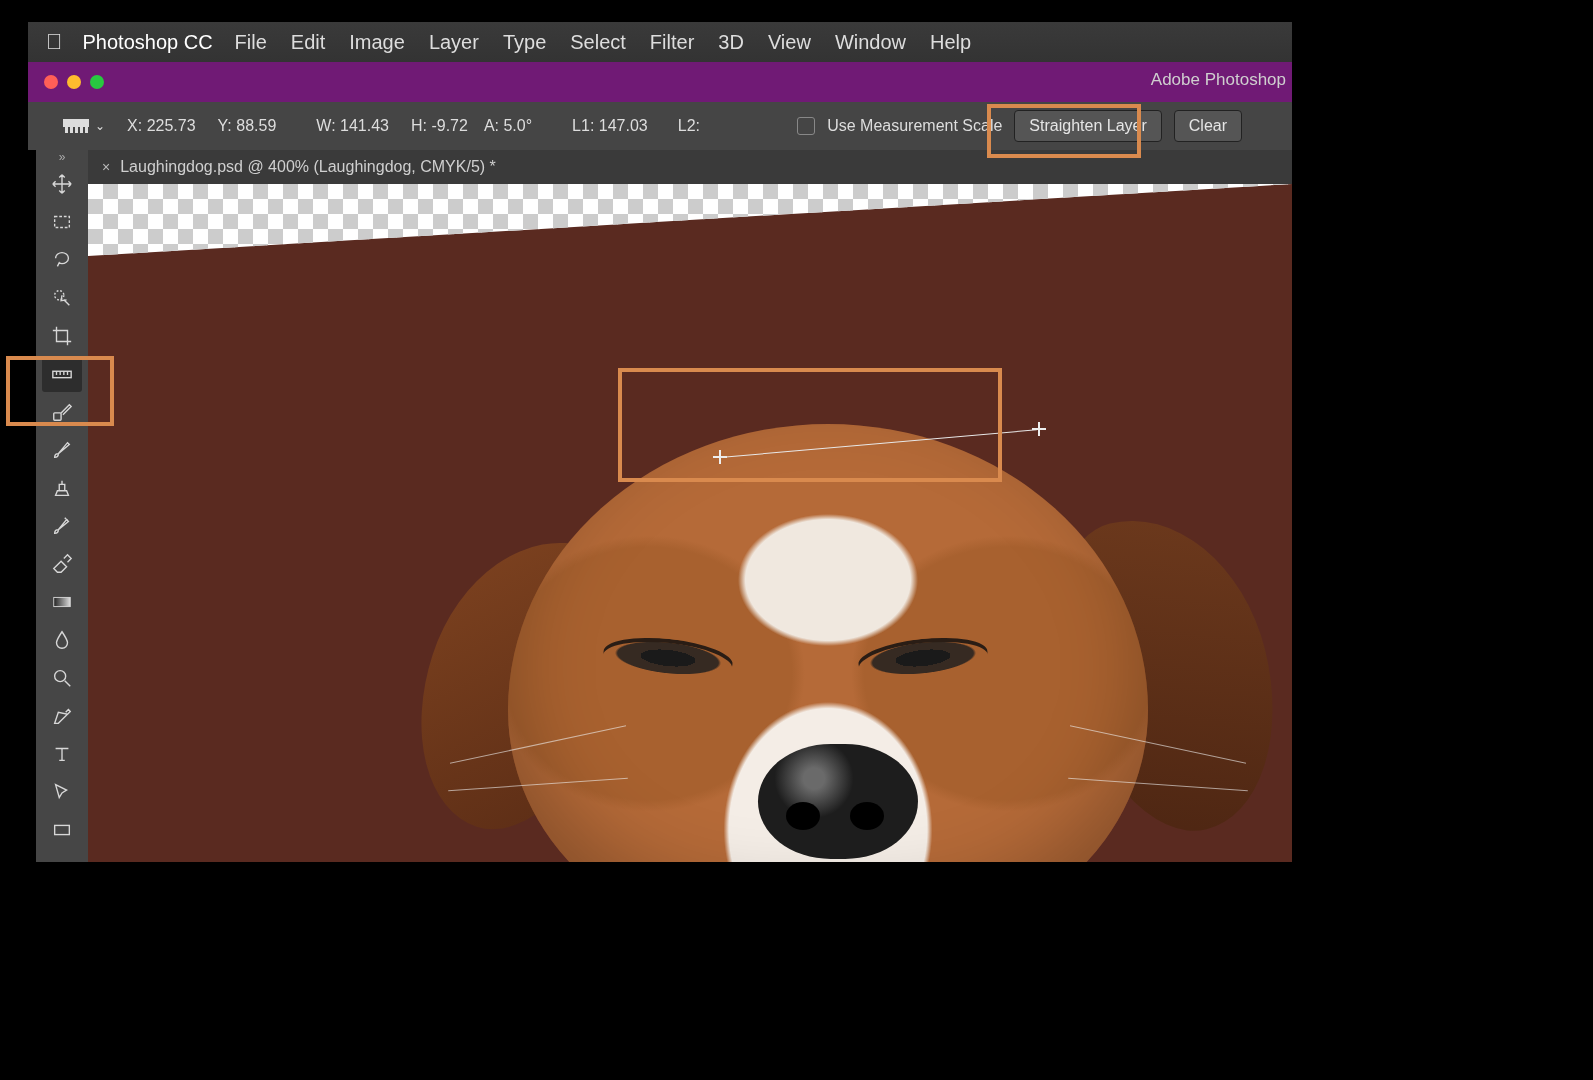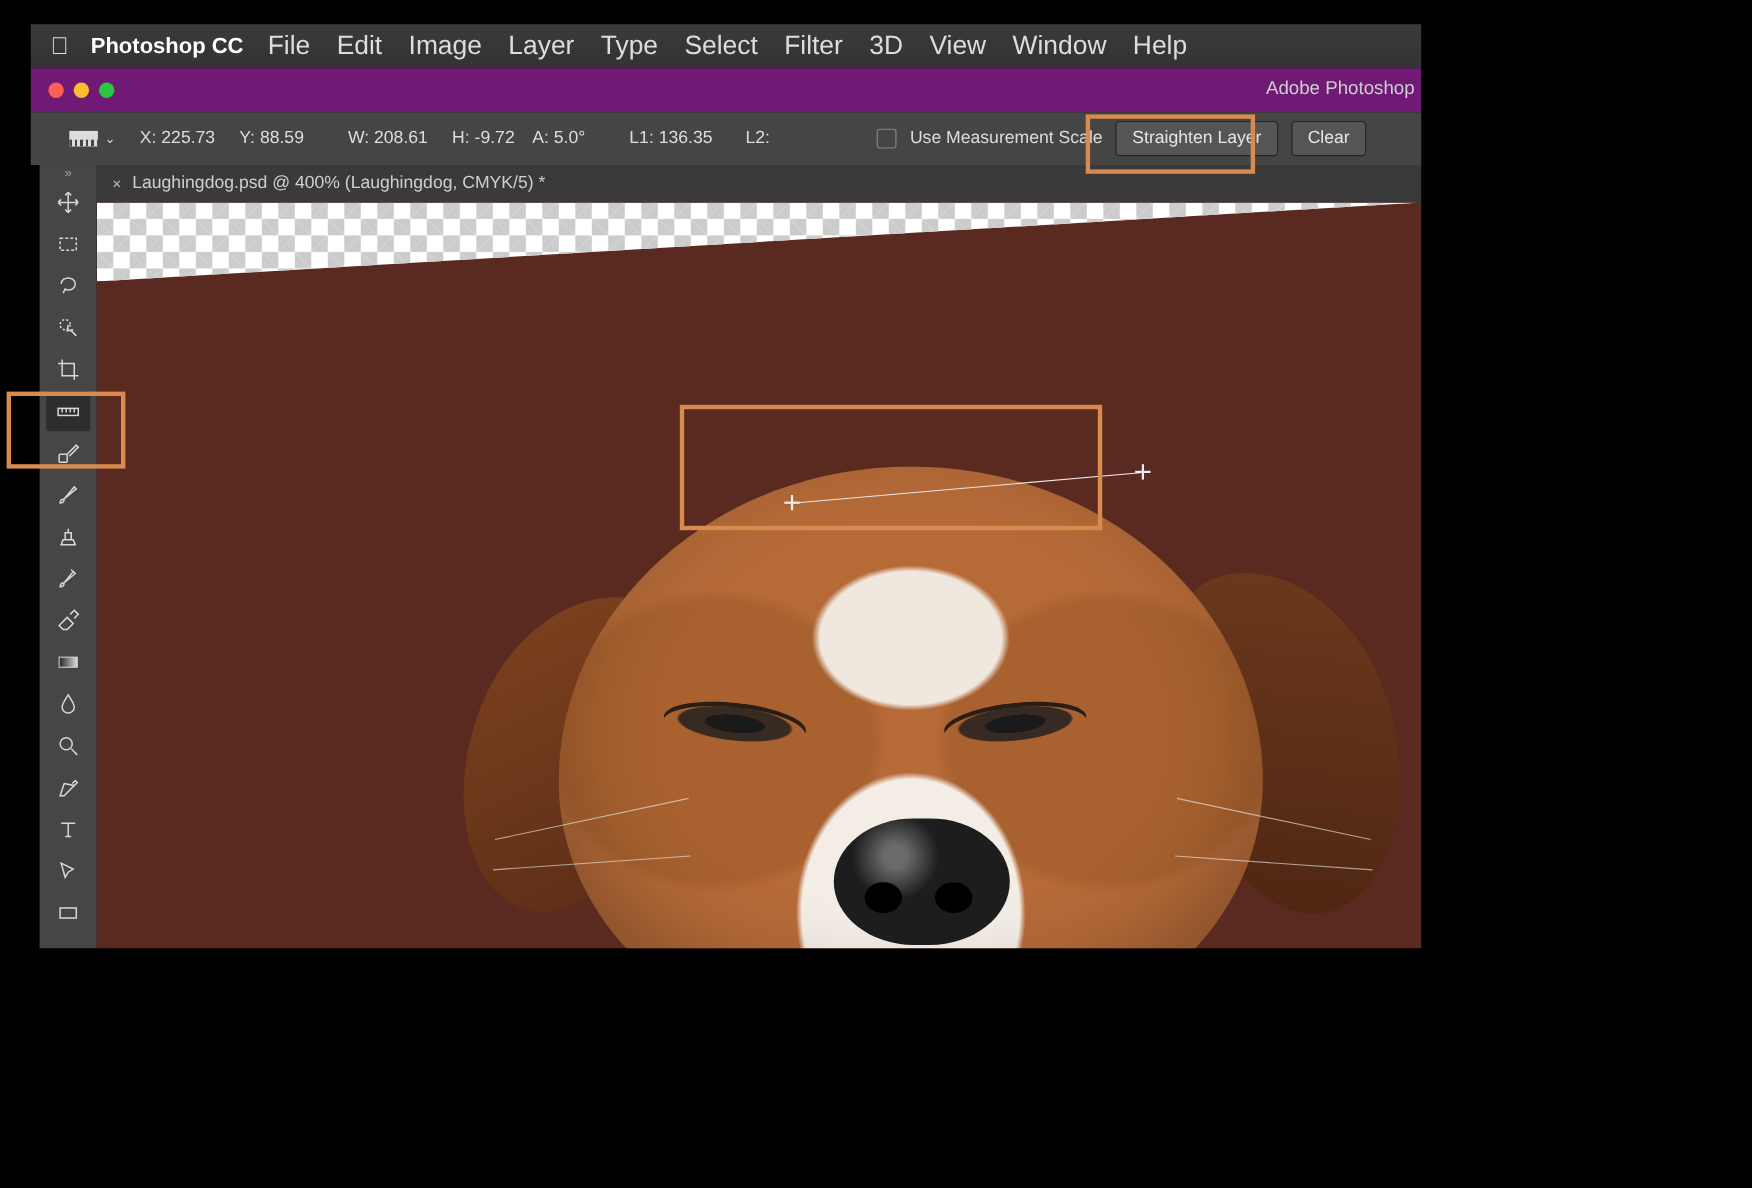--- a/index.html
+++ b/index.html
@@ -1,22 +1,22 @@
 <!DOCTYPE html>
 <html><head>
 <meta charset="utf-8">
 <style>
   html,body{margin:0;padding:0;background:#000;width:1593px;height:1080px;overflow:hidden;font-family:-apple-system,"Helvetica Neue",Arial,sans-serif;color:#d9d9d9;}
   
   .frame{position:absolute;left:28px;top:22px;width:1264px;height:840px;background:#000;}
   
   .menubar{position:absolute;left:0;top:0;width:100%;height:40px;background:linear-gradient(#3a3a3a,#333);display:flex;align-items:center;padding-left:18px;box-sizing:border-box;}
   .apple{color:#ddd;font-size:22px;margin-right:20px;}
-  .appname{color:#fff;font-weight:700;font-size:20px;margin-right:22px;}
-  .menuitem{color:#ddd;font-size:24px;margin-right:24px;cursor:default;}
+  .appname{color:#fff;font-weight:400;font-size:20px;margin-right:22px;}
+  .menuitem{color:#ddd;font-size:20px;margin-right:24px;cursor:default;}
   
   .winchrome{position:absolute;left:0;top:40px;width:100%;height:40px;background:#701a75;display:flex;align-items:center;}
   .traffic{display:flex;gap:9px;margin-left:16px;}
   .tl{width:14px;height:14px;border-radius:50%;}
   .red{background:#ff5f57;} .yellow{background:#febc2e;} .green{background:#28c840;}
   .wintitle{position:absolute;right:6px;top:8px;color:#cfcfcf;font-size:17px;}
   
   .optbar{position:absolute;left:0;top:80px;width:100%;height:48px;background:#454545;display:flex;align-items:center;font-size:16px;color:#ddd;}
   .opt-ruler{margin-left:35px;display:flex;align-items:center;gap:6px;}
   .ruler-ic{width:26px;height:12px;background:#dcdcdc;border-bottom:2px solid #dcdcdc;position:relative;}
@@ -113,24 +113,24 @@
     <div class="wintitle">Adobe Photoshop</div>
   </div>
 
   <div class="optbar">
     <div class="opt-ruler">
       <div class="ruler-ic"></div>
       <span class="chev">⌄</span>
     </div>
     <span class="meas"><span>X:</span> <span>225.73</span></span>
     <span class="meas"><span>Y:</span> <span>88.59</span></span>
-    <span class="meas" style="margin-left:40px"><span>W:</span> <span>208.61</span></span>
+    <span class="meas" style="margin-left:40px"><span>W:</span> <span>141.43</span></span>
     <span class="meas"><span>H:</span> <span>-9.72</span></span>
     <span class="meas" style="margin-left:16px"><span>A:</span> <span>5.0°</span></span>
-    <span class="meas" style="margin-left:40px"><span>L1:</span> <span>136.35</span></span>
+    <span class="meas" style="margin-left:40px"><span>L1:</span> <span>147.03</span></span>
     <span class="meas" style="margin-left:30px"><span>L2:</span> <span></span></span>
     <div class="chk" style="margin-left:auto">
       <div class="chkbox"></div>
       <span>Use Measurement Scale</span>
     </div>
     <div class="btn">Straighten Layer</div>
     <div class="btn" style="margin-right:50px">Clear</div>
   </div>
 
   <div class="tabstrip">

